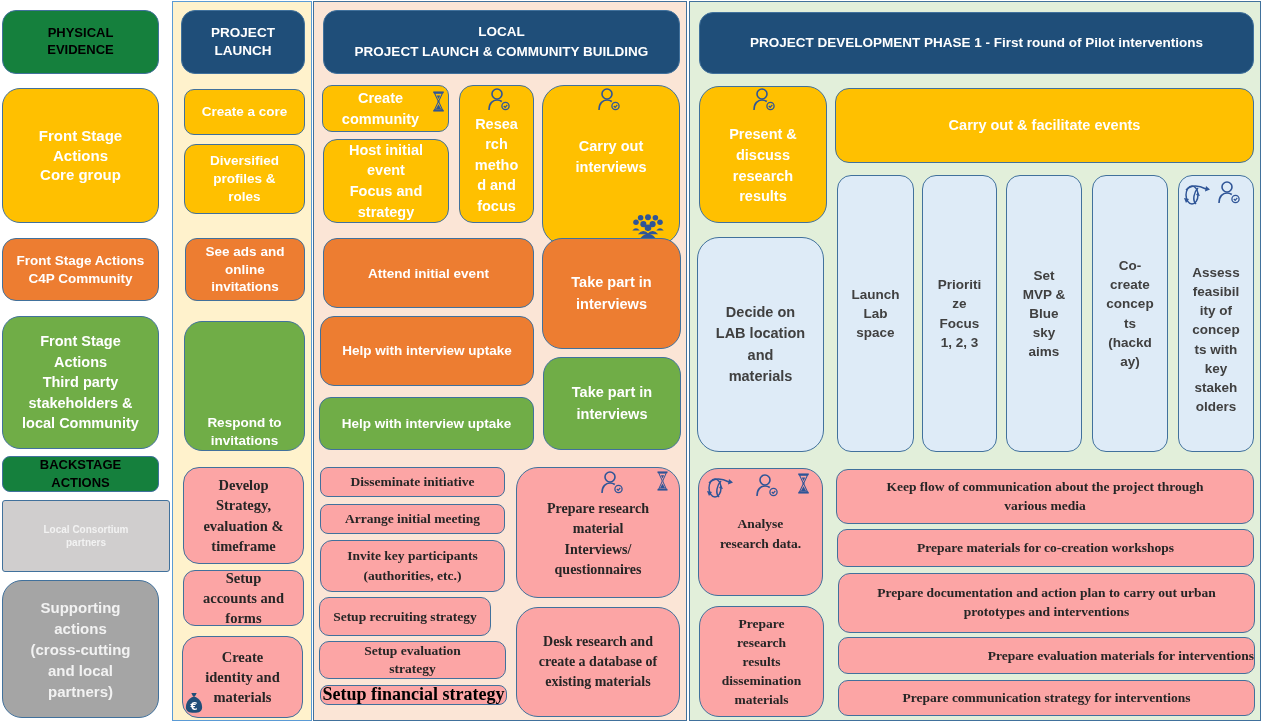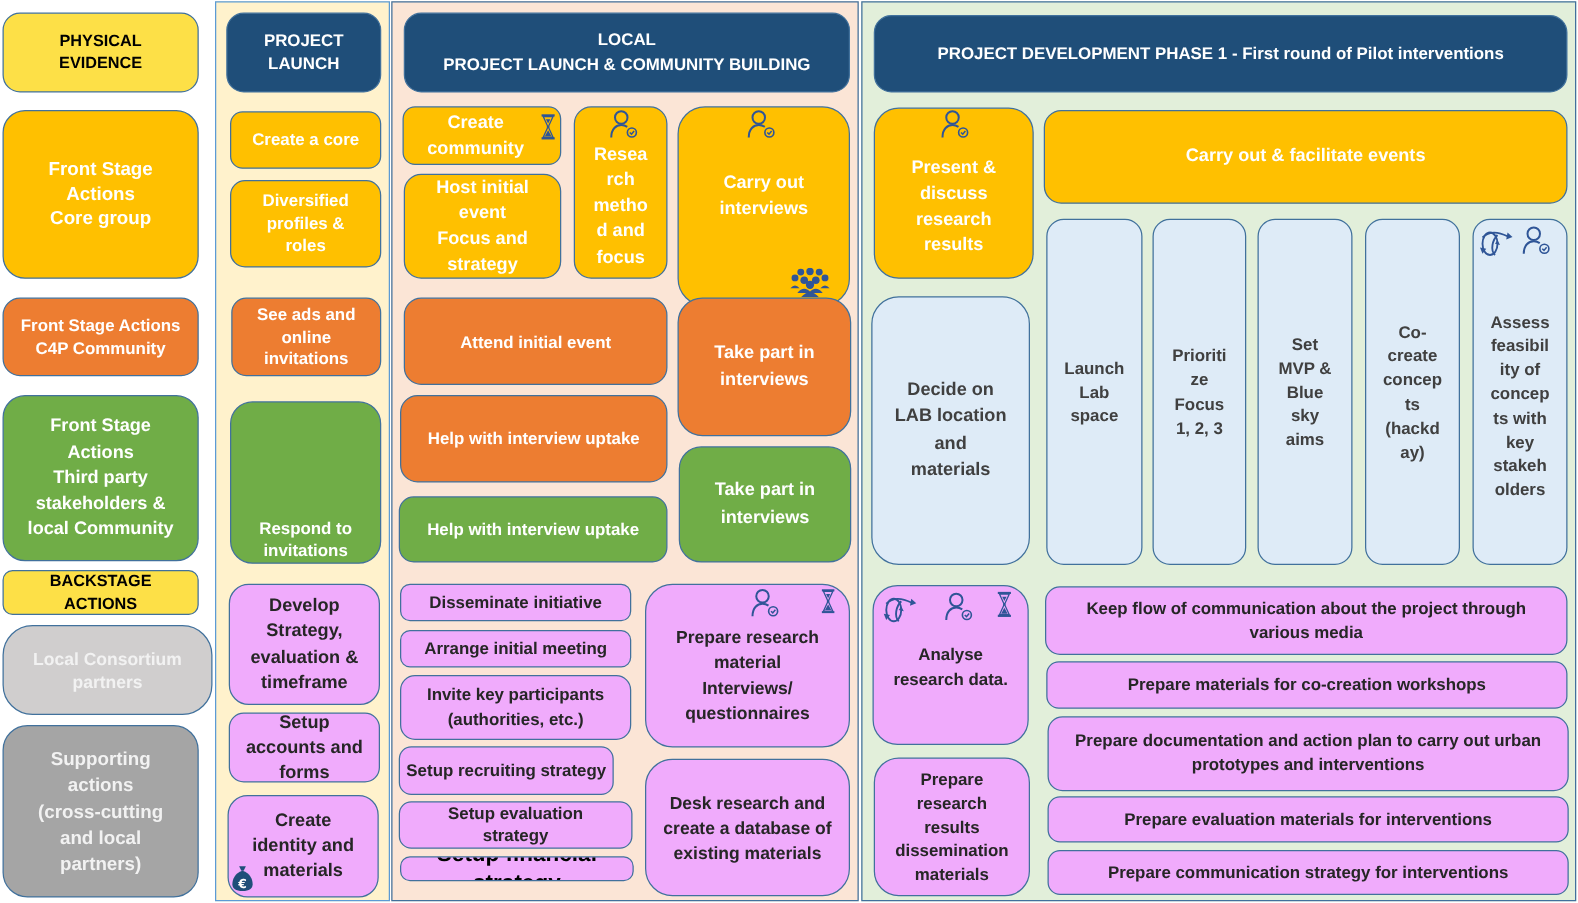--- a/index.html
+++ b/index.html
@@ -15,23 +15,23 @@
     overflow: hidden;
   }
   .txt { white-space: pre-line; }
 
   .col-bg { position: absolute; border: 1.5px solid #41719c; }
 
   .yel { background: #ffc000; color: #ffffff; }
   .ora { background: #ed7d31; color: #ffffff; }
   .grn { background: #70ad47; color: #ffffff; }
   .navy { background: #1f4e79; color: #ffffff; }
-  .cream { background: #f0abfc; color: #262626; }
+  .cream { background: #fca5a5; color: #262626; font-family: Liberation Serif, serif; }
   .lblue { background: #deebf7; color: #404040; }
-  .white { background: #fde047; color: #000000; }
+  .white { background: #15803d; color: #000000; }
   .lgray { background: #d0cece; color: #f2f2f2; }
   .dgray { background: #a5a5a5; color: #f2f2f2; }
 
   .icon { position: absolute; display: block; }
 </style>
 </head>
 <body>
 
 <svg width="0" height="0" style="position:absolute">
   <defs>
@@ -100,21 +100,21 @@
   <span class="txt">Front Stage
 Actions
 Third party
 stakeholders &amp;
 local  Community</span>
 </div>
 <div class="box white" style="left:2px;top:456px;width:157px;height:36px;font-size:13px;line-height:1.35;border-radius:8px;">
   <span class="txt">BACKSTAGE
 ACTIONS</span>
 </div>
-<div class="box lgray" style="left:2px;top:500px;width:168px;height:72px;font-size:14px;border-radius:24px;">
+<div class="box lgray" style="left:2px;top:500px;width:168px;height:72px;font-size:10px;border-radius:3px;">
   <span class="txt">Local  Consortium
 partners</span>
 </div>
 <div class="box dgray" style="left:2px;top:580px;width:157px;height:138px;font-size:15px;border-radius:20px;line-height:1.4;">
   <span class="txt">Supporting
 actions
 (cross-cutting
 and local
 partners)</span>
 </div>
@@ -303,21 +303,21 @@
 aims</span>
 </div>
 <div class="box lblue" style="left:1092px;top:175px;width:76px;height:277px;font-size:13.5px;border-radius:14px;line-height:1.42;">
   <span class="txt">Co-
 create
 concep
 ts
 (hackd
 ay)</span>
 </div>
-<div class="box lblue" style="left:1178px;top:175px;width:76px;height:277px;font-size:13.5px;border-radius:14px;line-height:1.42;align-items:flex-start;padding-top:72px;">
+<div class="box lblue" style="left:1178px;top:175px;width:76px;height:277px;font-size:13.5px;border-radius:14px;line-height:1.42;align-items:center;padding-top:52px;">
   <svg class="icon" style="left:3px;top:6px;width:30px;height:24px;">
       <use href="#sym-cycle"></use>
     </svg>
   <svg class="icon" style="left:38px;top:4px;width:24px;height:24px;">
       <use href="#sym-user"></use>
     </svg>
   <span class="txt">Assess
 feasibil
 ity of
 concep
@@ -352,18 +352,18 @@
   <span class="txt">Keep flow of communication about the project through
 various media</span>
 </div>
 <div class="box cream" style="left:837px;top:529px;width:417px;height:38px;font-size:13.5px;border-radius:10px;">
   <span class="txt">Prepare materials for co-creation workshops</span>
 </div>
 <div class="box cream" style="left:838px;top:573px;width:417px;height:60px;font-size:13.5px;border-radius:12px;line-height:1.4;">
   <span class="txt">Prepare documentation and action plan to carry out urban
 prototypes and interventions</span>
 </div>
-<div class="box cream" style="left:838px;top:637px;width:417px;height:37px;font-size:13.5px;border-radius:10px;">
+<div class="box cream" style="left:838px;top:637px;width:417px;height:37px;font-size:13.5px;border-radius:10px;justify-content:flex-end;">
   <span class="txt">Prepare evaluation materials for interventions</span>
 </div>
 <div class="box cream" style="left:838px;top:680px;width:417px;height:36px;font-size:13.5px;border-radius:10px;">
   <span class="txt">Prepare communication strategy for interventions</span>
 </div>
 
 </body></html>

